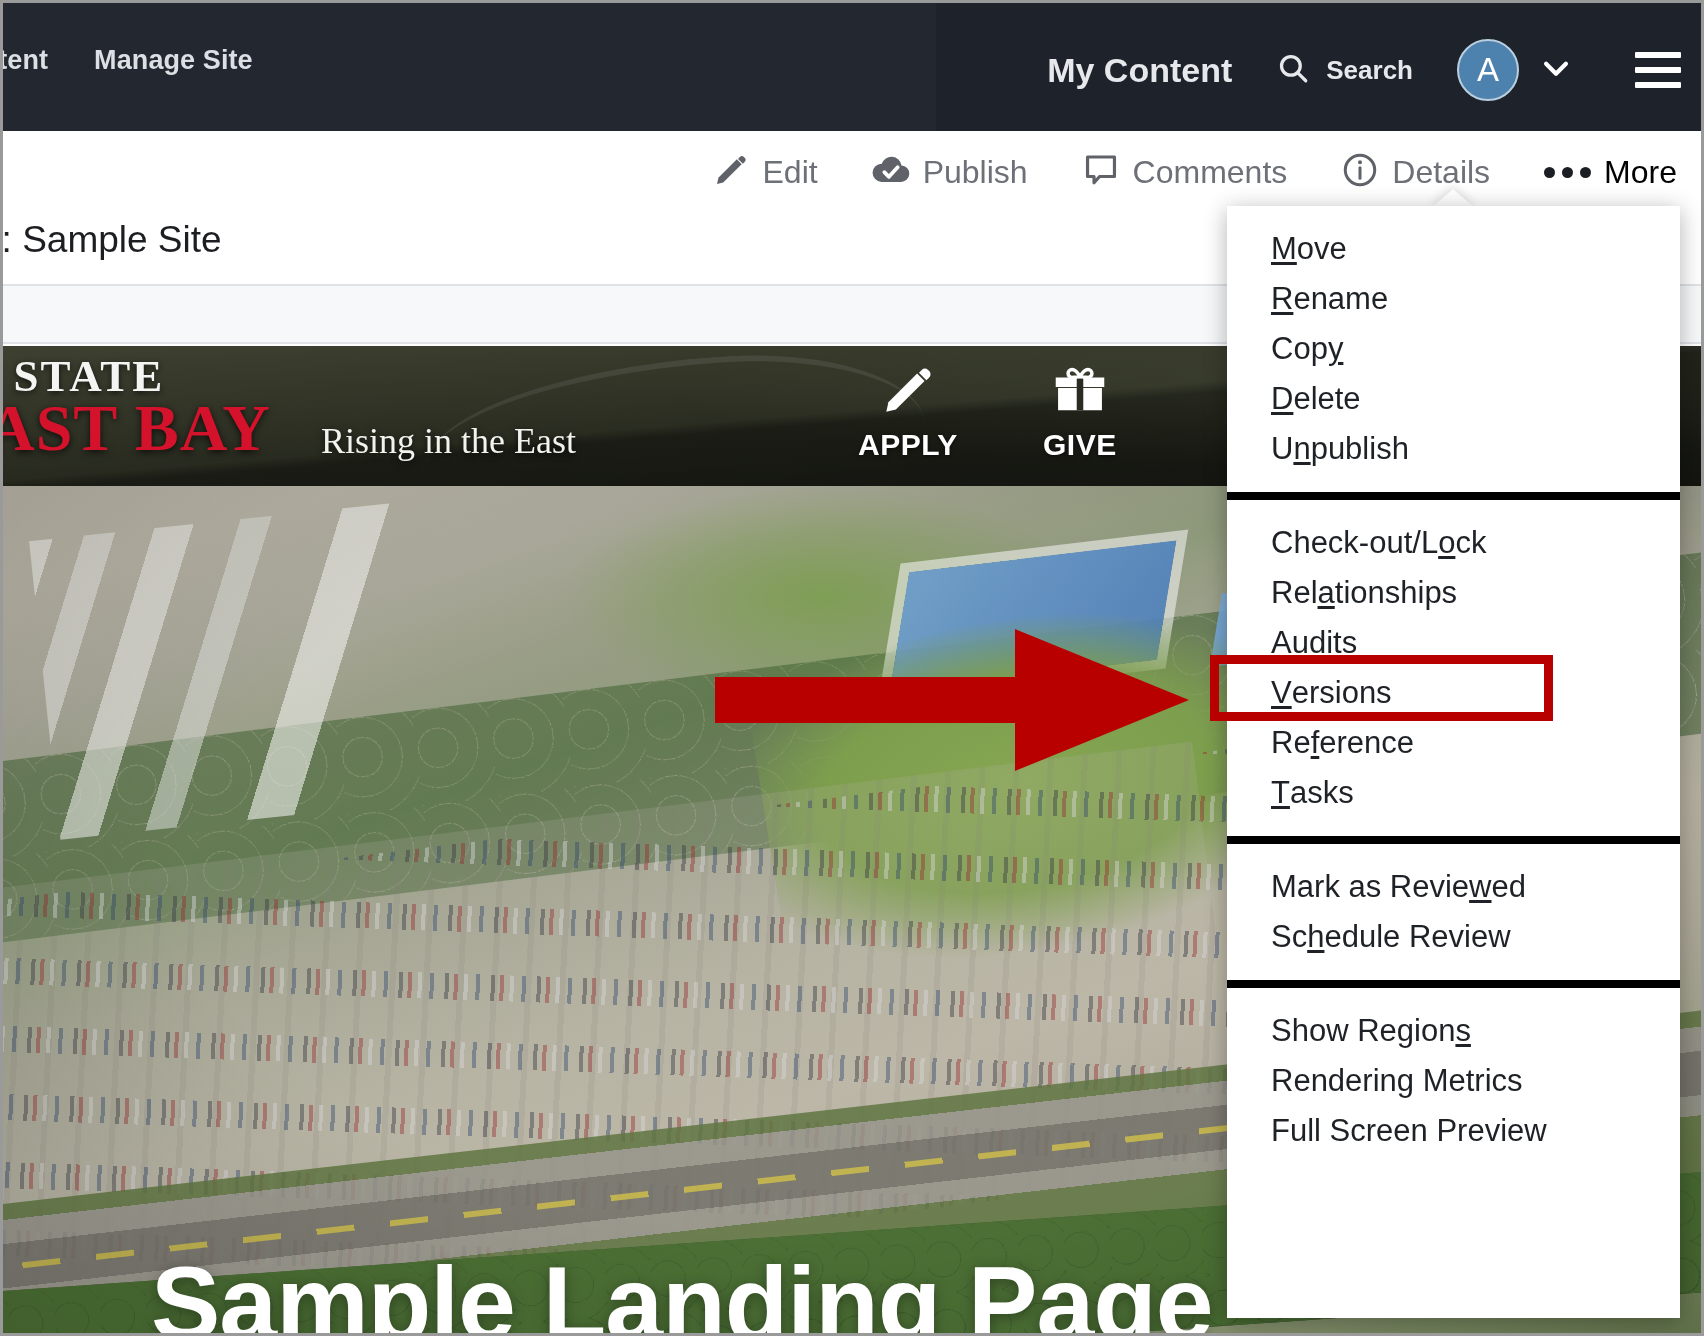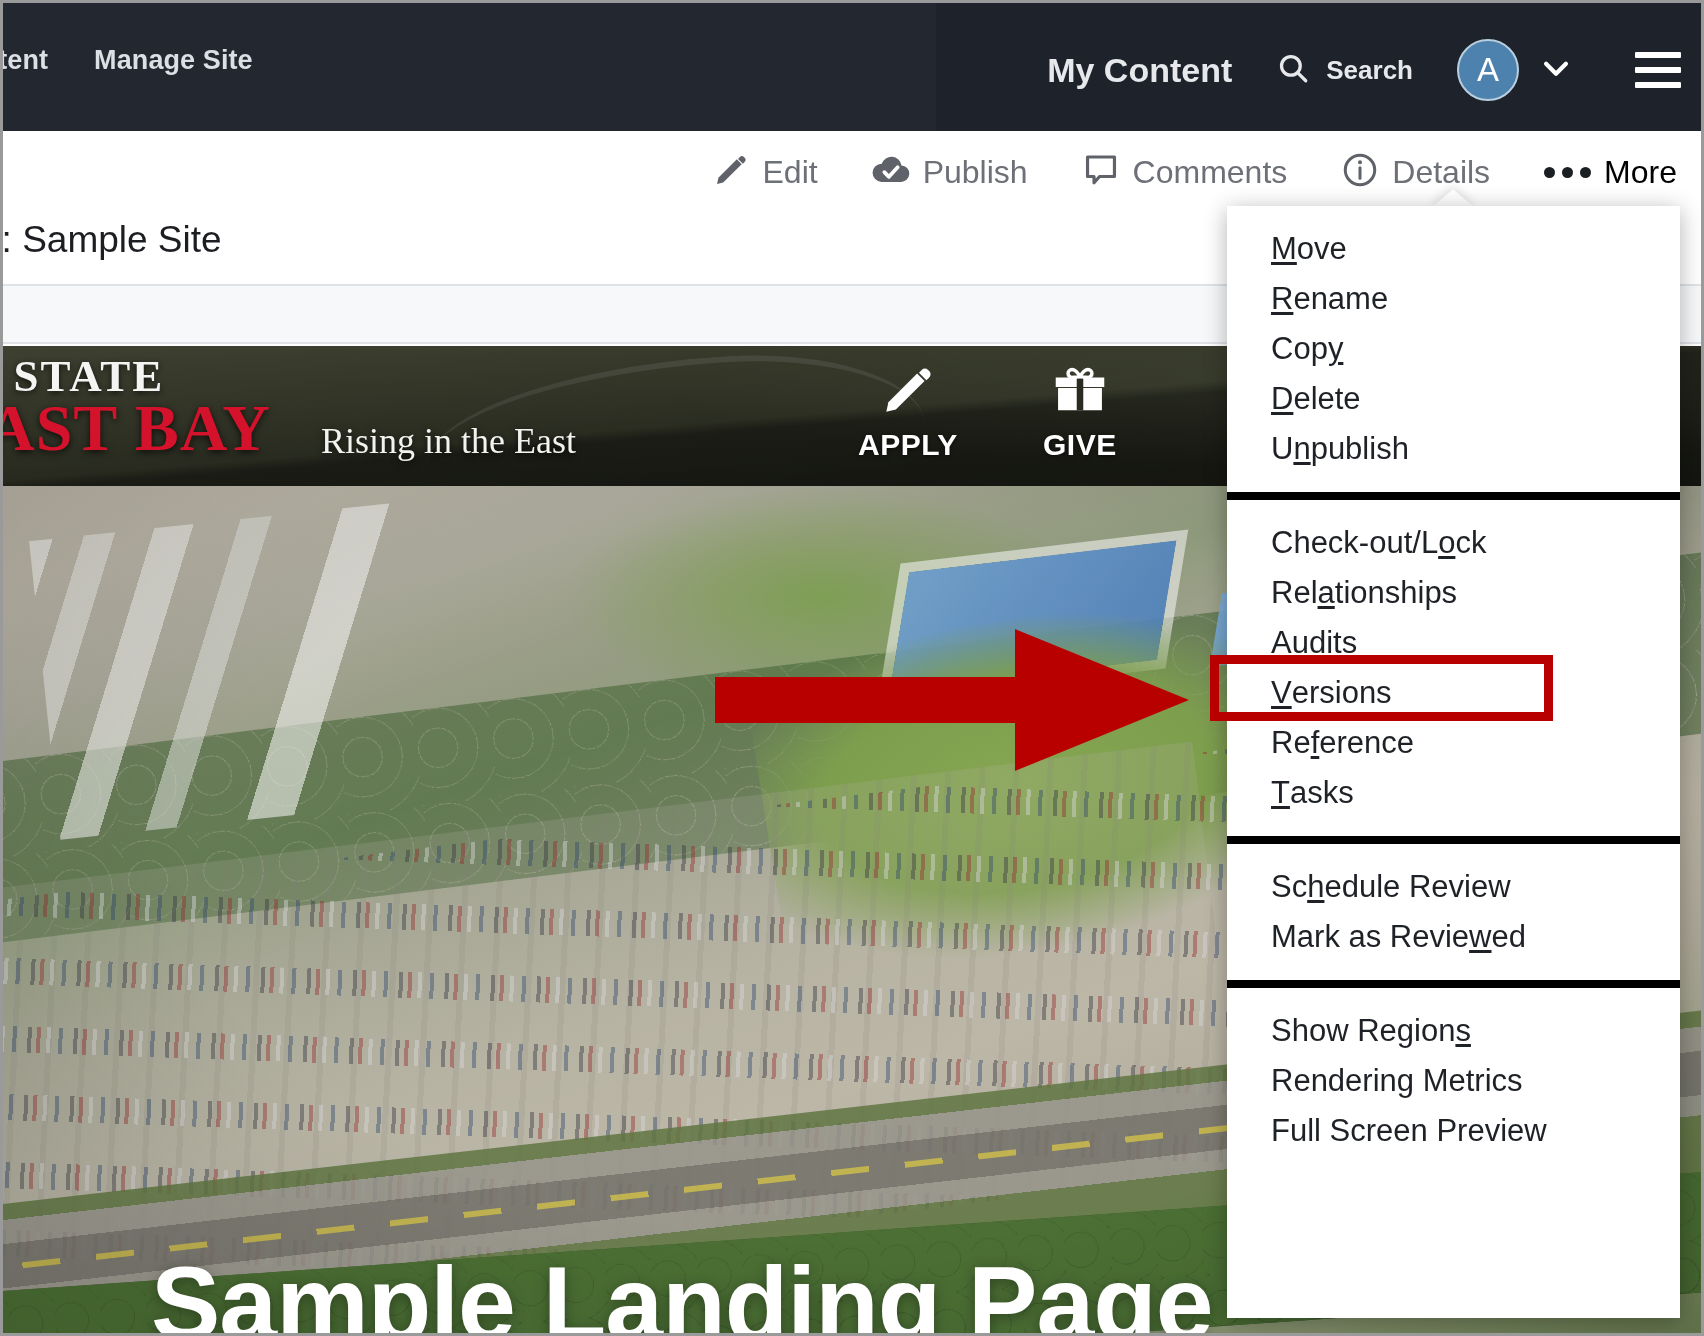--- a/index.html
+++ b/index.html
@@ -521,22 +521,22 @@
         </div>
         <div class="menu-group">
           <div class="menu-item">Check-out/L<u>o</u>ck</div>
           <div class="menu-item">Rel<u>a</u>tionships</div>
           <div class="menu-item">A<u>u</u>dits</div>
           <div class="menu-item"><u>V</u>ersions</div>
           <div class="menu-item">Re<u>f</u>erence</div>
           <div class="menu-item"><u>T</u>asks</div>
         </div>
         <div class="menu-group">
+          <div class="menu-item">Mark as Revie<u>w</u>ed</div>
           <div class="menu-item">Sc<u>h</u>edule Review</div>
-          <div class="menu-item">Mark as Revie<u>w</u>ed</div>
         </div>
         <div class="menu-group">
           <div class="menu-item">Show Region<u>s</u></div>
           <div class="menu-item">Rendering Metrics</div>
           <div class="menu-item">Full Screen Preview</div>
         </div>
       </div>
 
   <div class="red-box"></div>
 

